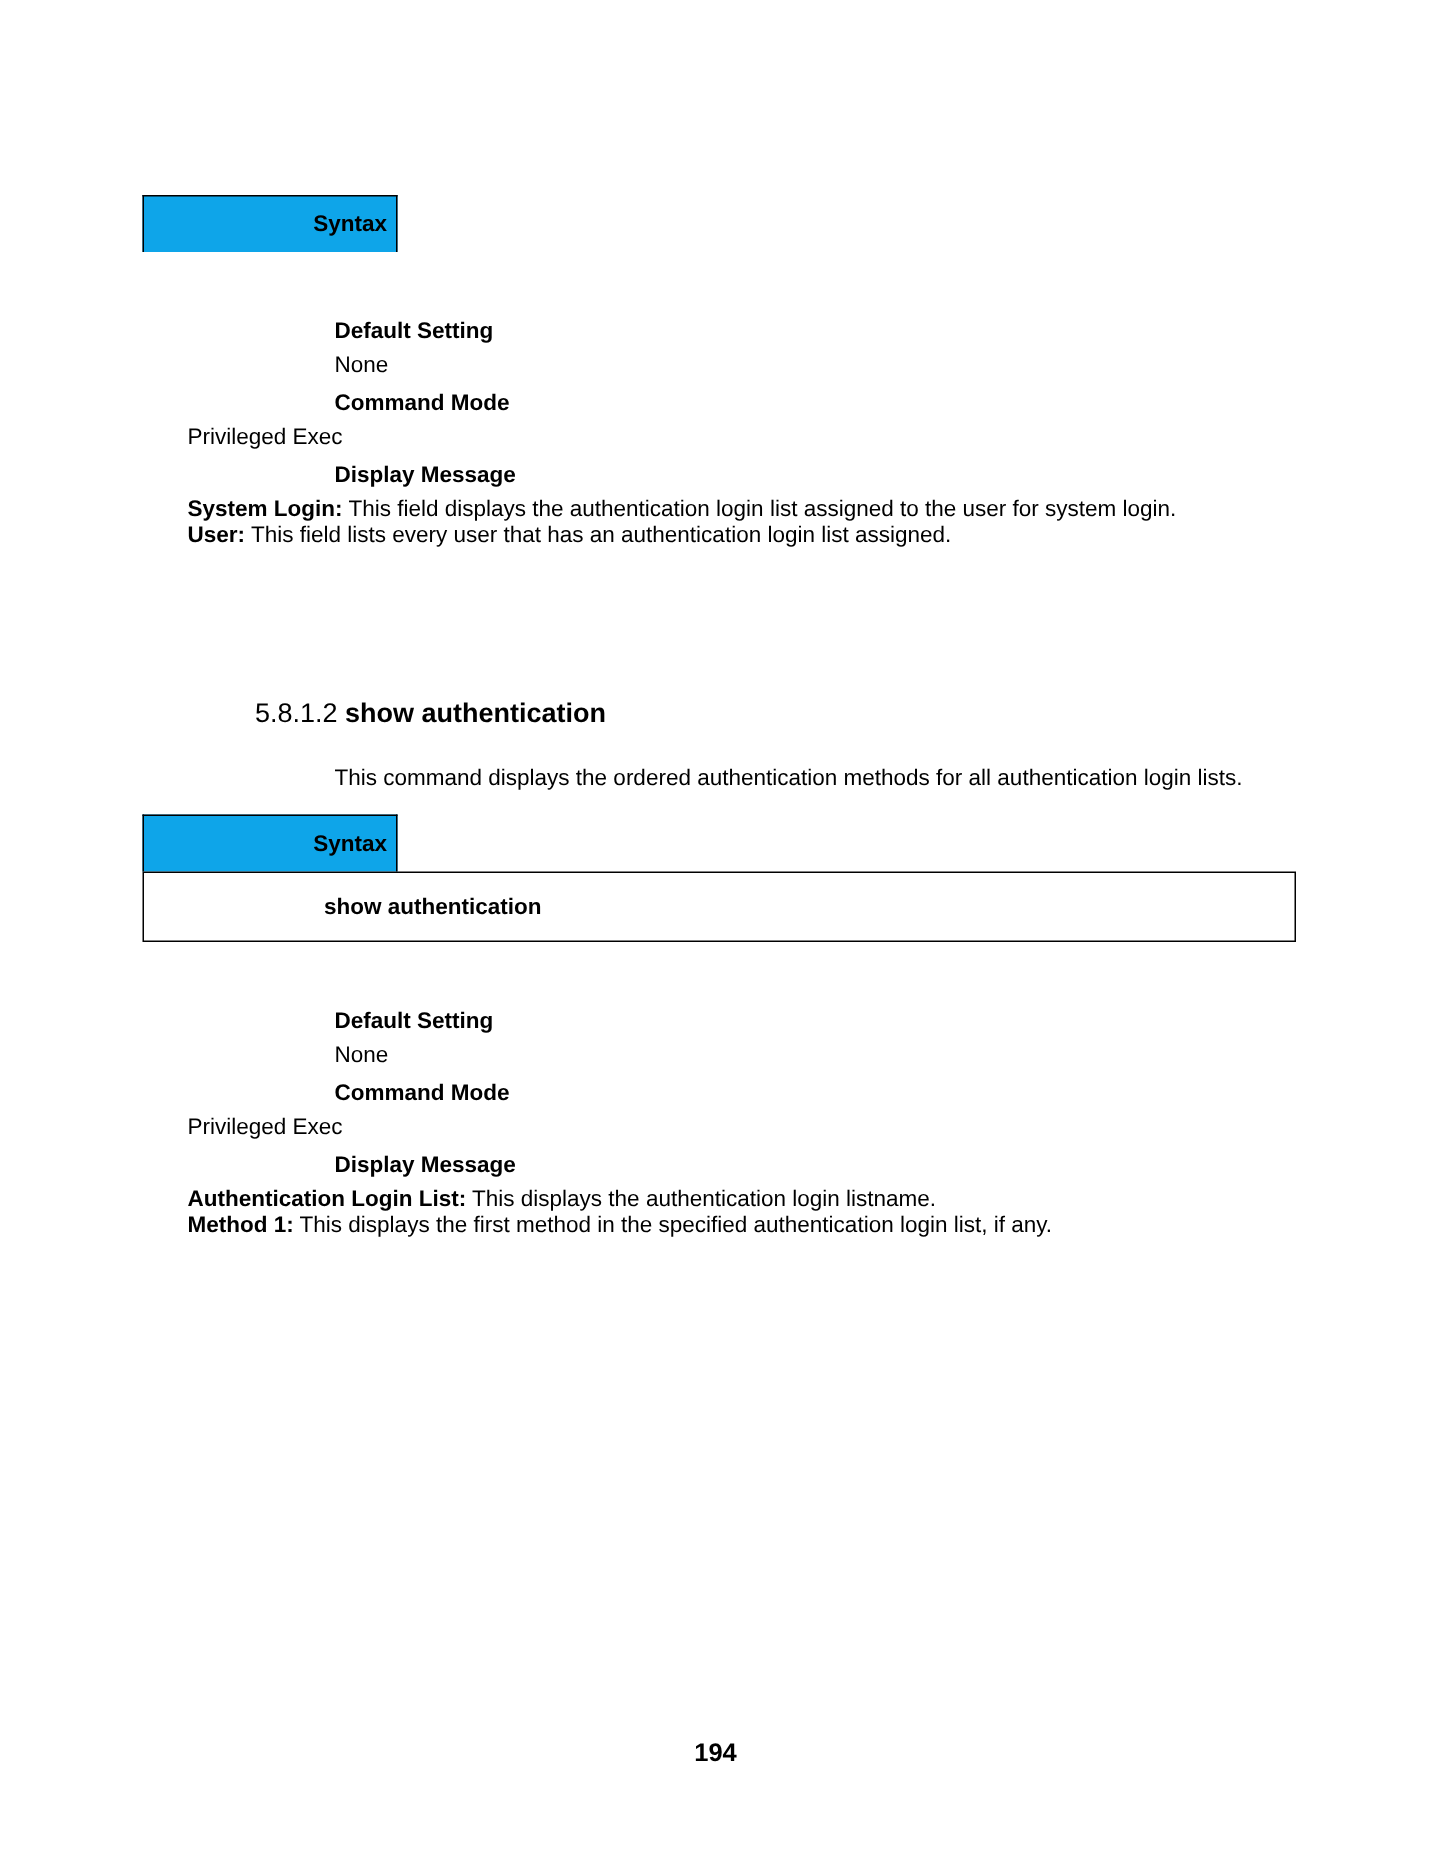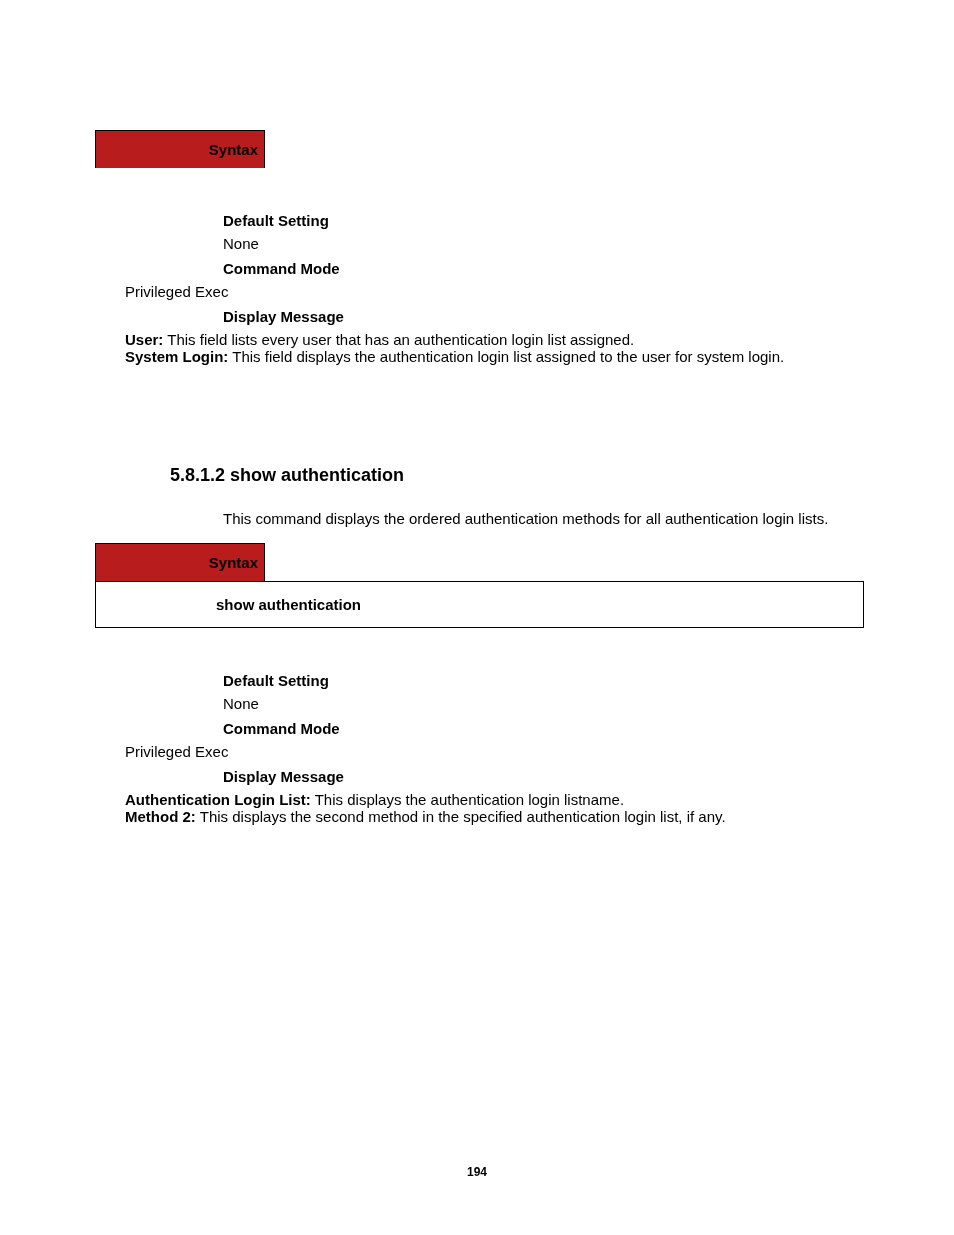--- a/index.html
+++ b/index.html
@@ -12,21 +12,21 @@
     width: 954px;
     height: 1235px;
     position: relative;
   }
   .page {
     padding: 130px 90px 0 95px;
   }
   .syntax-box {
     border: 1.5px solid #000;
     border-bottom: none;
-    background: #b91c1c;
+    background: #0ea5e9;
     width: 170px;
     padding: 10px 0;
     text-align: right;
     font-weight: bold;
     box-sizing: border-box;
     padding-right: 6px;
   }
   .command-box {
     border: 1.5px solid #000;
     padding: 14px 0 14px 120px;
@@ -46,37 +46,37 @@
   .full-width-text {
     margin-left: 30px;
   }
   .section-heading {
     margin-left: 75px;
     font-size: 18px;
     margin-top: 100px;
     margin-bottom: 24px;
   }
   .section-heading .num {
-    font-weight: bold;
+    font-weight: normal;
     margin-top: 26px;
   }
   .section-heading .title {
     font-weight: bold;
   }
   .desc-line {
     margin-left: 128px;
     margin-bottom: 16px;
   }
   .page-num {
     position: absolute;
     bottom: 56px;
     width: 100%;
     text-align: center;
     font-weight: bold;
-    font-size: 12px;
+    font-size: 17px;
   }
   .field-line {
     margin-left: 30px;
   }
   .field-line b {
     font-weight: bold;
   }
   .sp-top { margin-top: 44px; }
   .sp-cm { margin-top: 8px; }
 </style>
@@ -90,24 +90,24 @@
   <div class="indent-block sp-top">
     <div class="heading-bold">Default Setting</div>
     <div class="para">None</div>
     <div class="heading-bold sp-cm">Command Mode</div>
   </div>
   <div class="full-width-text para">Privileged Exec</div>
   <div class="indent-block">
     <div class="heading-bold sp-cm">Display Message</div>
   </div>
   <div class="field-line">
-    <b>User:</b><span> This field lists every user that has an authentication login list assigned.</span>
+    <b>System Login:</b><span> This field displays the authentication login list assigned to the user for system login.</span>
   </div>
   <div class="field-line">
-    <b>System Login:</b><span> This field displays the authentication login list assigned to the user for system login.</span>
+    <b>User:</b><span> This field lists every user that has an authentication login list assigned.</span>
   </div>
 
   <div class="section-heading">
     <span class="num">5.8.1.2 </span><span class="title">show authentication</span>
   </div>
   <div class="desc-line">This command displays the ordered authentication methods for all authentication login lists.</div>
 
   <div class="syntax-box">Syntax</div>
   <div class="command-box">show authentication</div>
 
@@ -117,18 +117,18 @@
     <div class="heading-bold sp-cm">Command Mode</div>
   </div>
   <div class="full-width-text para">Privileged Exec</div>
   <div class="indent-block">
     <div class="heading-bold sp-cm">Display Message</div>
   </div>
   <div class="field-line">
     <b>Authentication Login List:</b><span> This displays the authentication login listname.</span>
   </div>
   <div class="field-line">
-    <b>Method 2:</b><span> This displays the second method in the specified authentication login list, if any.</span>
+    <b>Method 1:</b><span> This displays the first method in the specified authentication login list, if any.</span>
   </div>
 
 </div>
 
 <div class="page-num">194</div>
 
 </body></html>

